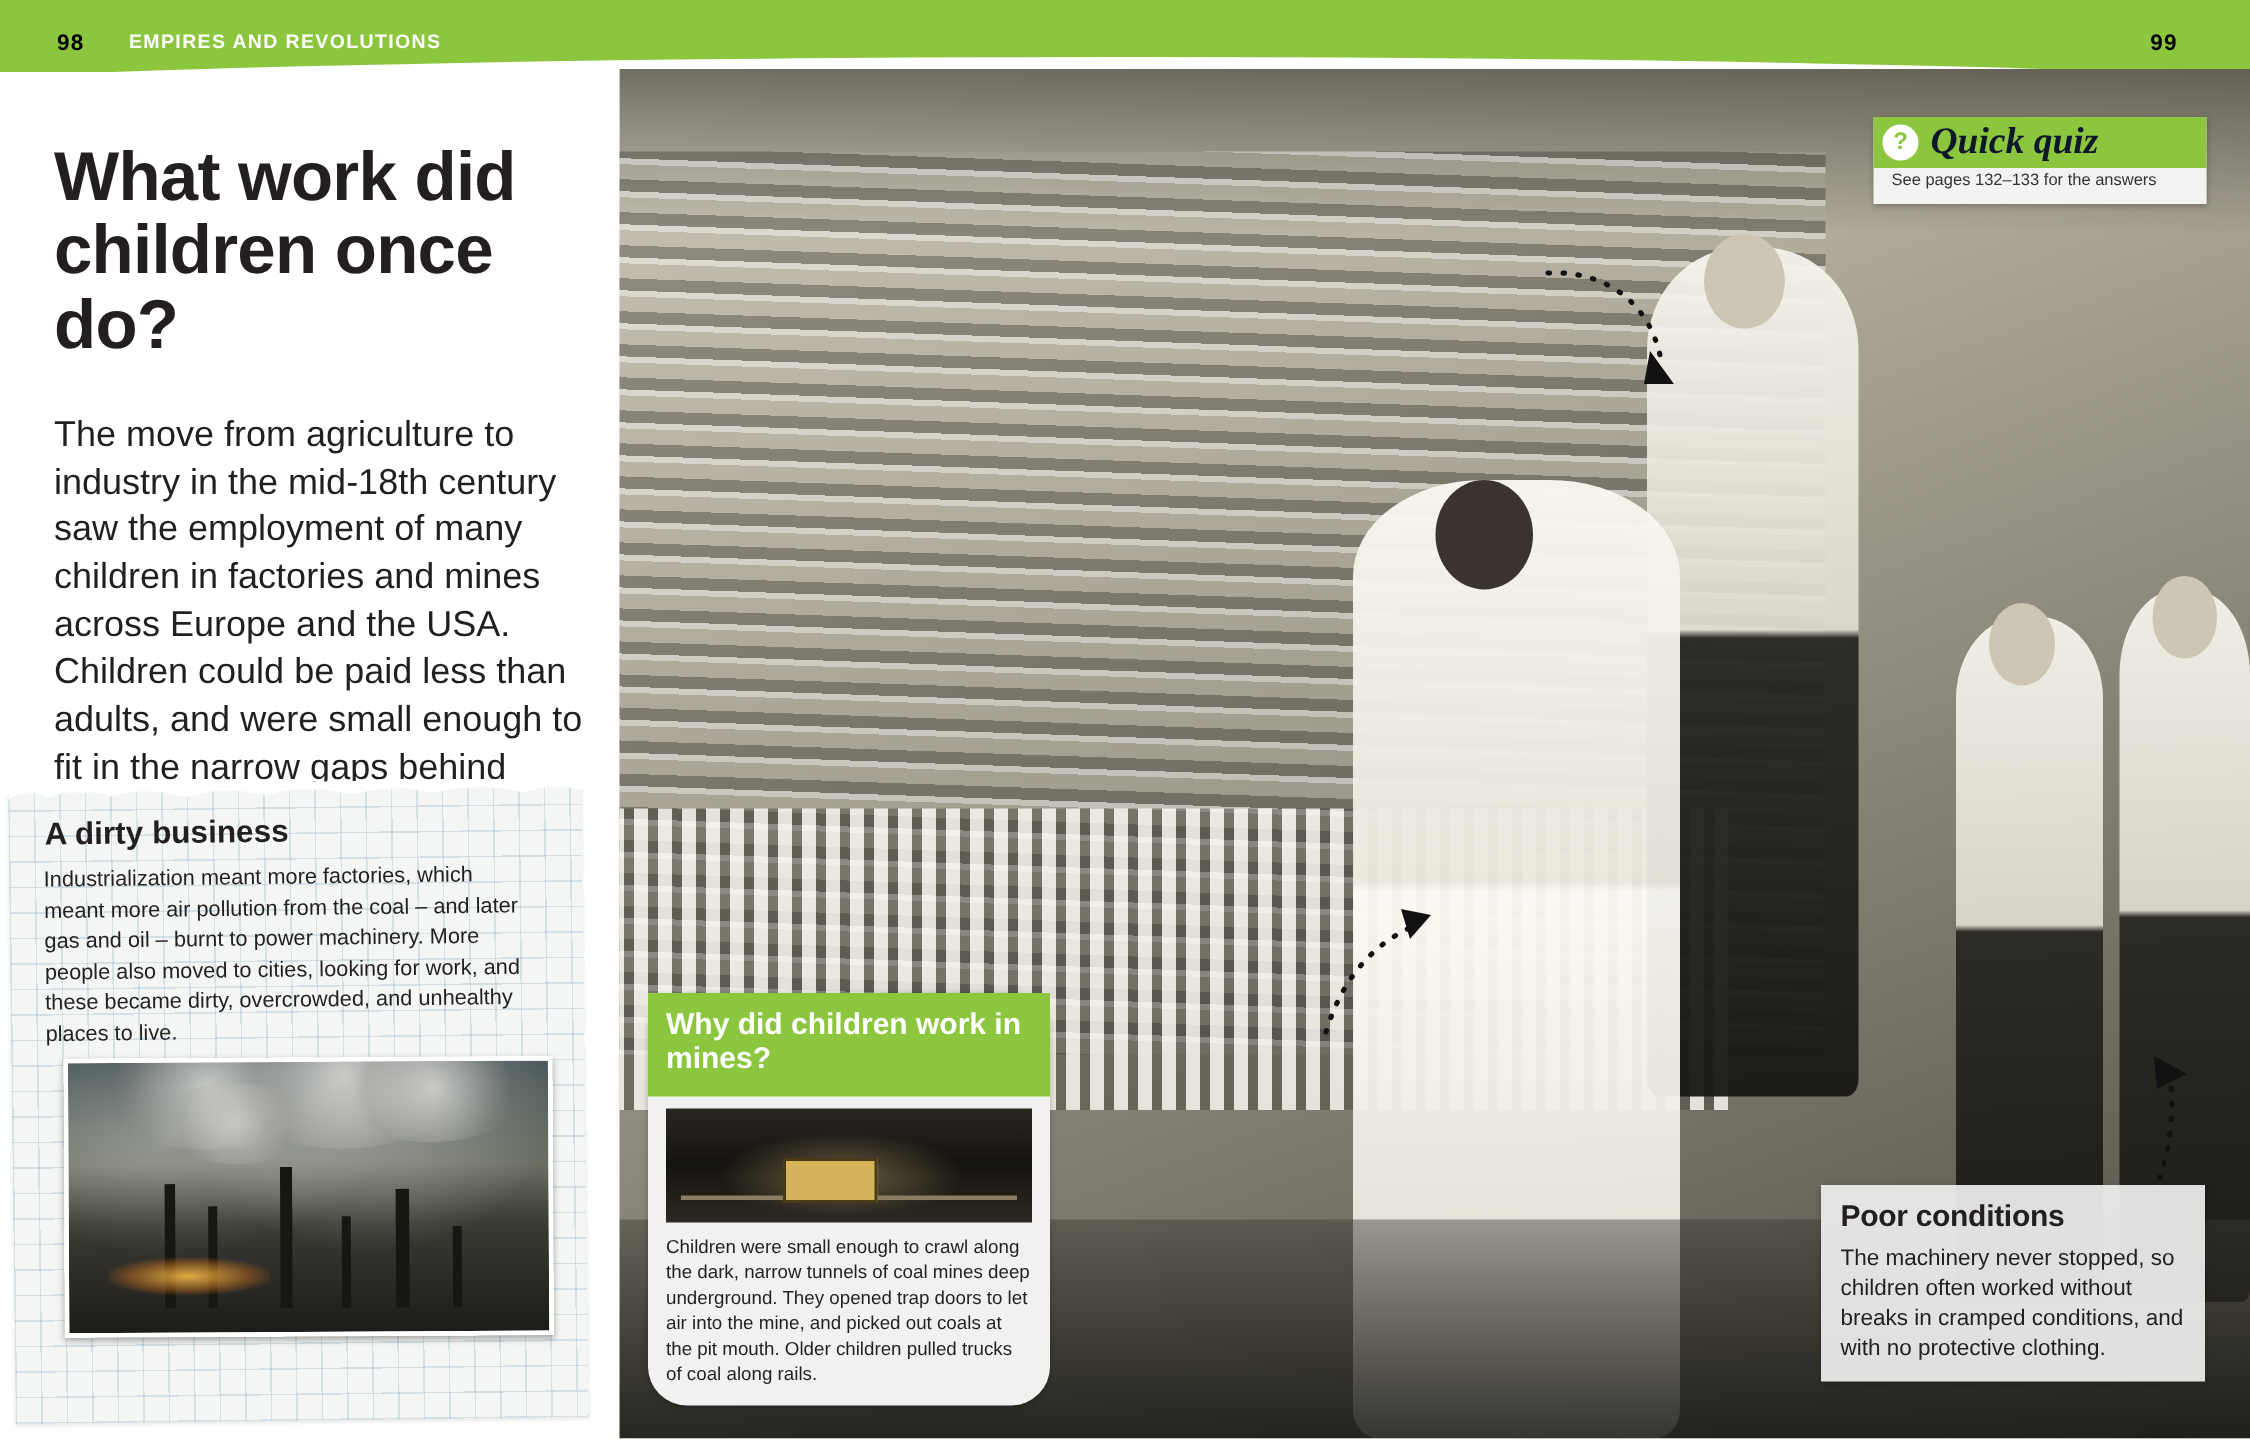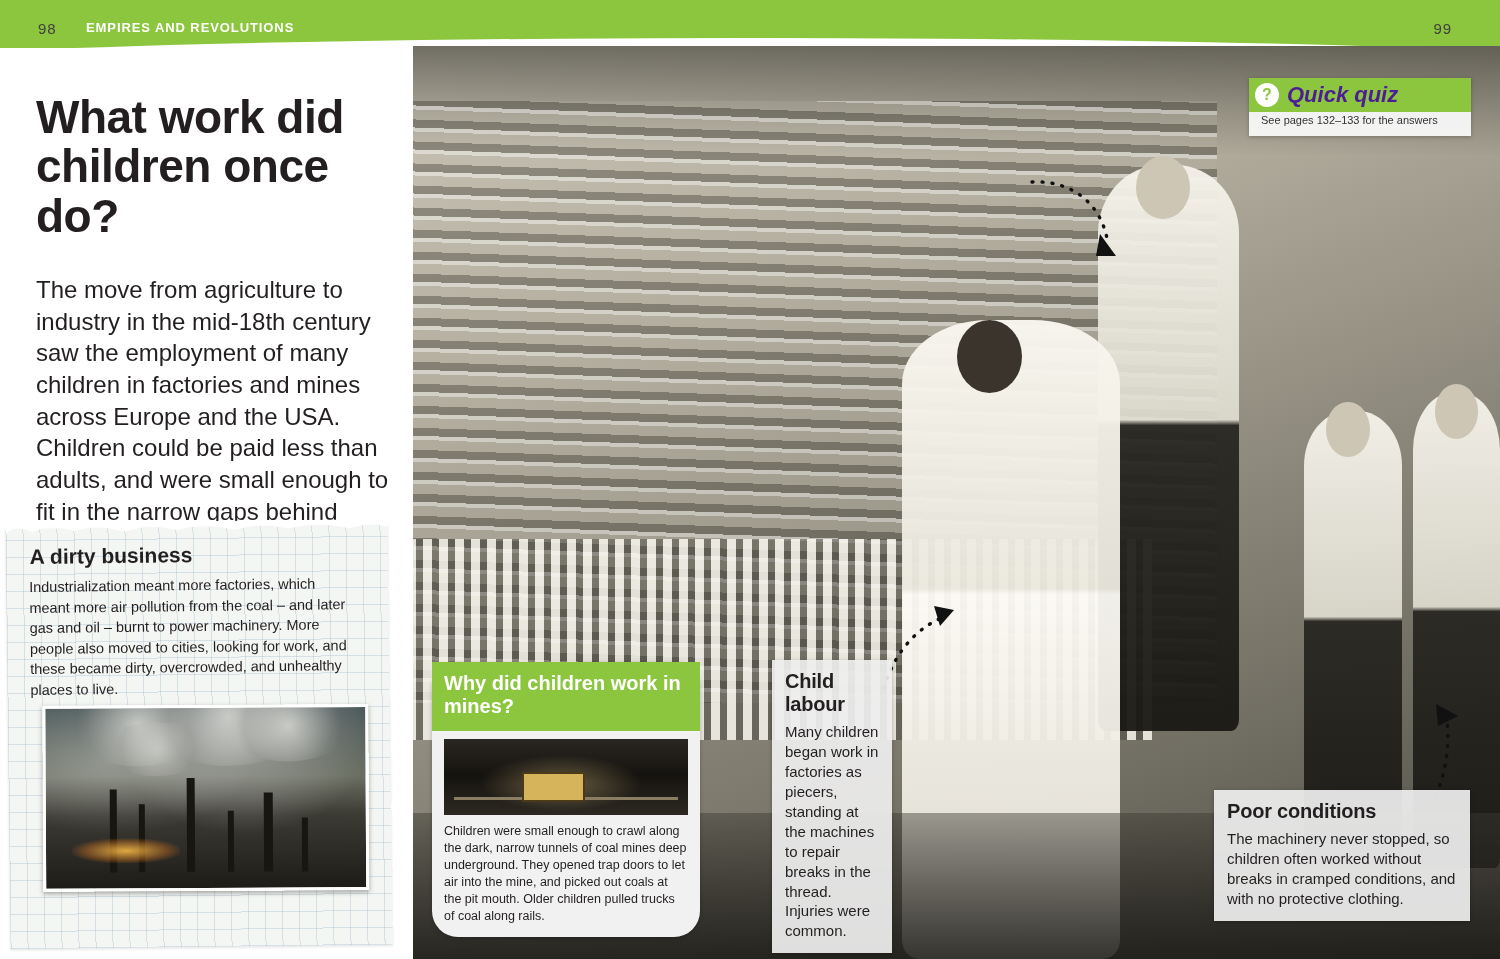--- a/index.html
+++ b/index.html
@@ -34,22 +34,22 @@
     left: 0; bottom: -26px;
     width: 1500px; height: 36px;
     background: #ffffff;
     border-radius: 50% / 100% 100% 0 0;
     transform: scaleX(1.3);
   }
   .folio {
     position: absolute;
     top: 20px;
     font-size: 15px;
-    font-weight: normal;
-    color: #404040;
+    font-weight: bold;
+    color: #000000;
     letter-spacing: 0.06em;
   }
   .folio-left { left: 38px; }
   .folio-right { right: 48px; }
   .chapter-title {
     position: absolute;
     left: 86px; top: 20px;
     font-size: 13px;
     font-weight: bold;
     color: #ffffff;
@@ -248,24 +248,25 @@
     border-radius: 50%;
     background: #ffffff;
     color: #8cc63e;
     font-weight: bold;
     font-size: 16px;
     display: flex; align-items: center; justify-content: center;
     margin: 0 8px 0 6px;
     flex: 0 0 auto;
   }
   .quiz-title {
-    font-size: 22px;
+    font-size: 25px;
     font-weight: bold;
     font-style: italic;
-    color: #4c1d95;
+    color: #0f172a;
+    font-family: Liberation Serif, serif;
   }
   .quiz ol {
     margin: 0; padding: 0 0 0 20px;
     font-size: 14.5px;
     line-height: 1.34;
   }
   .quiz li { margin-bottom: 11px; }
   .quiz-note {
     font-size: 11px;
     color: #333;
@@ -374,24 +375,20 @@
     <path d="M8,88 C20,48 44,26 70,16" fill="none" stroke="#111" stroke-width="3.4" stroke-linecap="round" stroke-dasharray="1 9"></path>
     <polygon points="58,6 78,10 64,26" fill="#111"></polygon>
   </svg>
   <svg class="leader" style="left:1400px; top:700px; width:80px; height:110px;" viewBox="0 0 80 110">
     <path d="M32,104 C48,72 50,40 46,12" fill="none" stroke="#111" stroke-width="3.4" stroke-linecap="round" stroke-dasharray="1 9"></path>
     <polygon points="36,4 58,16 38,26" fill="#111"></polygon>
   </svg>
 
 
 
-  <div class="callout" id="callout-child">
-    <h3>Child labour</h3>
-    <p>Many children began work in factories as piecers, standing at the machines to repair breaks in the thread. Injuries were common.</p>
-  </div>
 
   <div class="callout" id="callout-poor">
     <h3>Poor conditions</h3>
     <p>The machinery never stopped, so children often worked without breaks in cramped conditions, and with no protective clothing.</p>
   </div>
 
   <div class="quiz">
     <div class="quiz-note">See pages 132–133 for the answers</div>
   </div>
   <div class="quiz-header">

